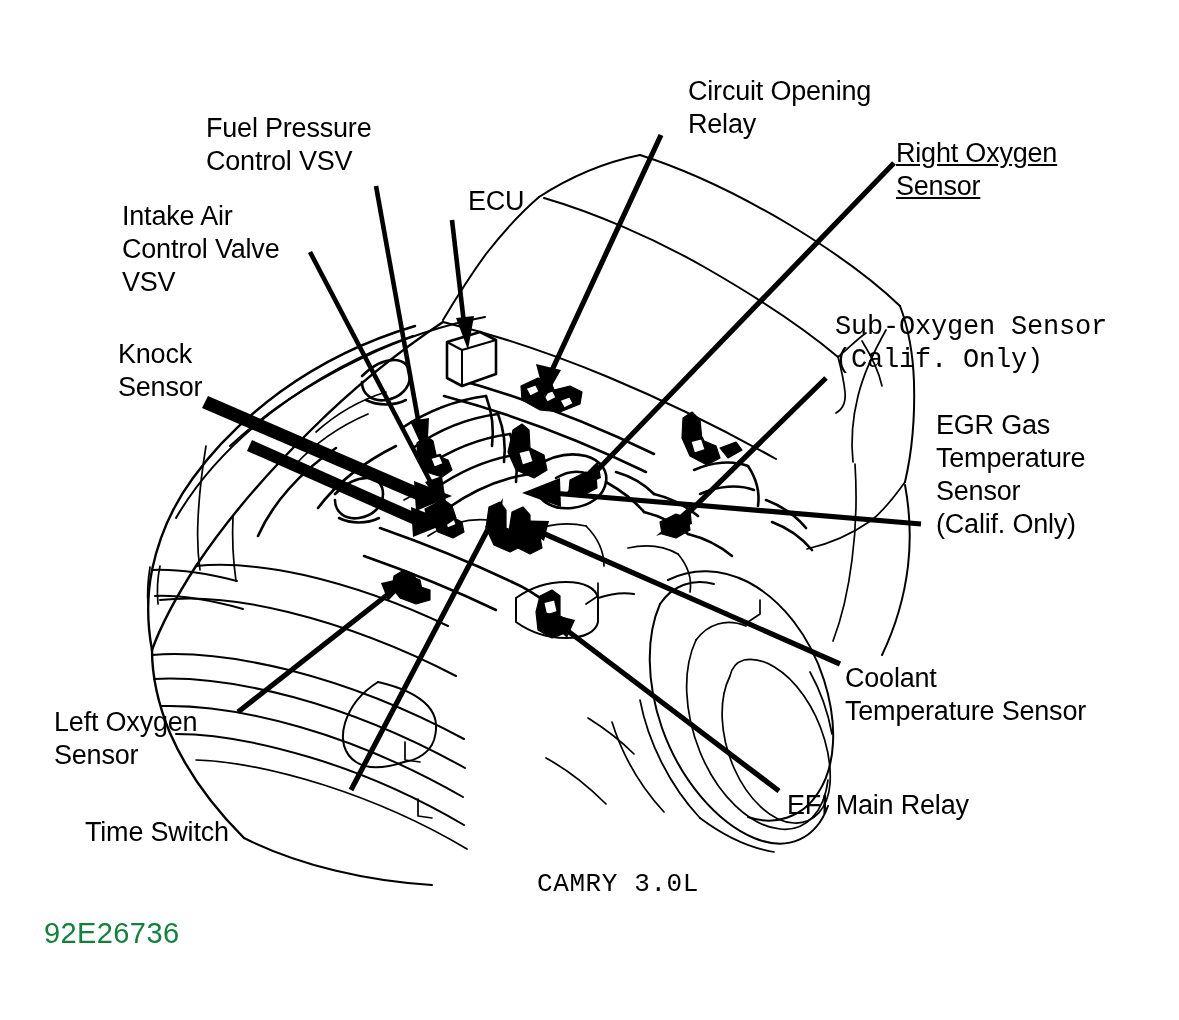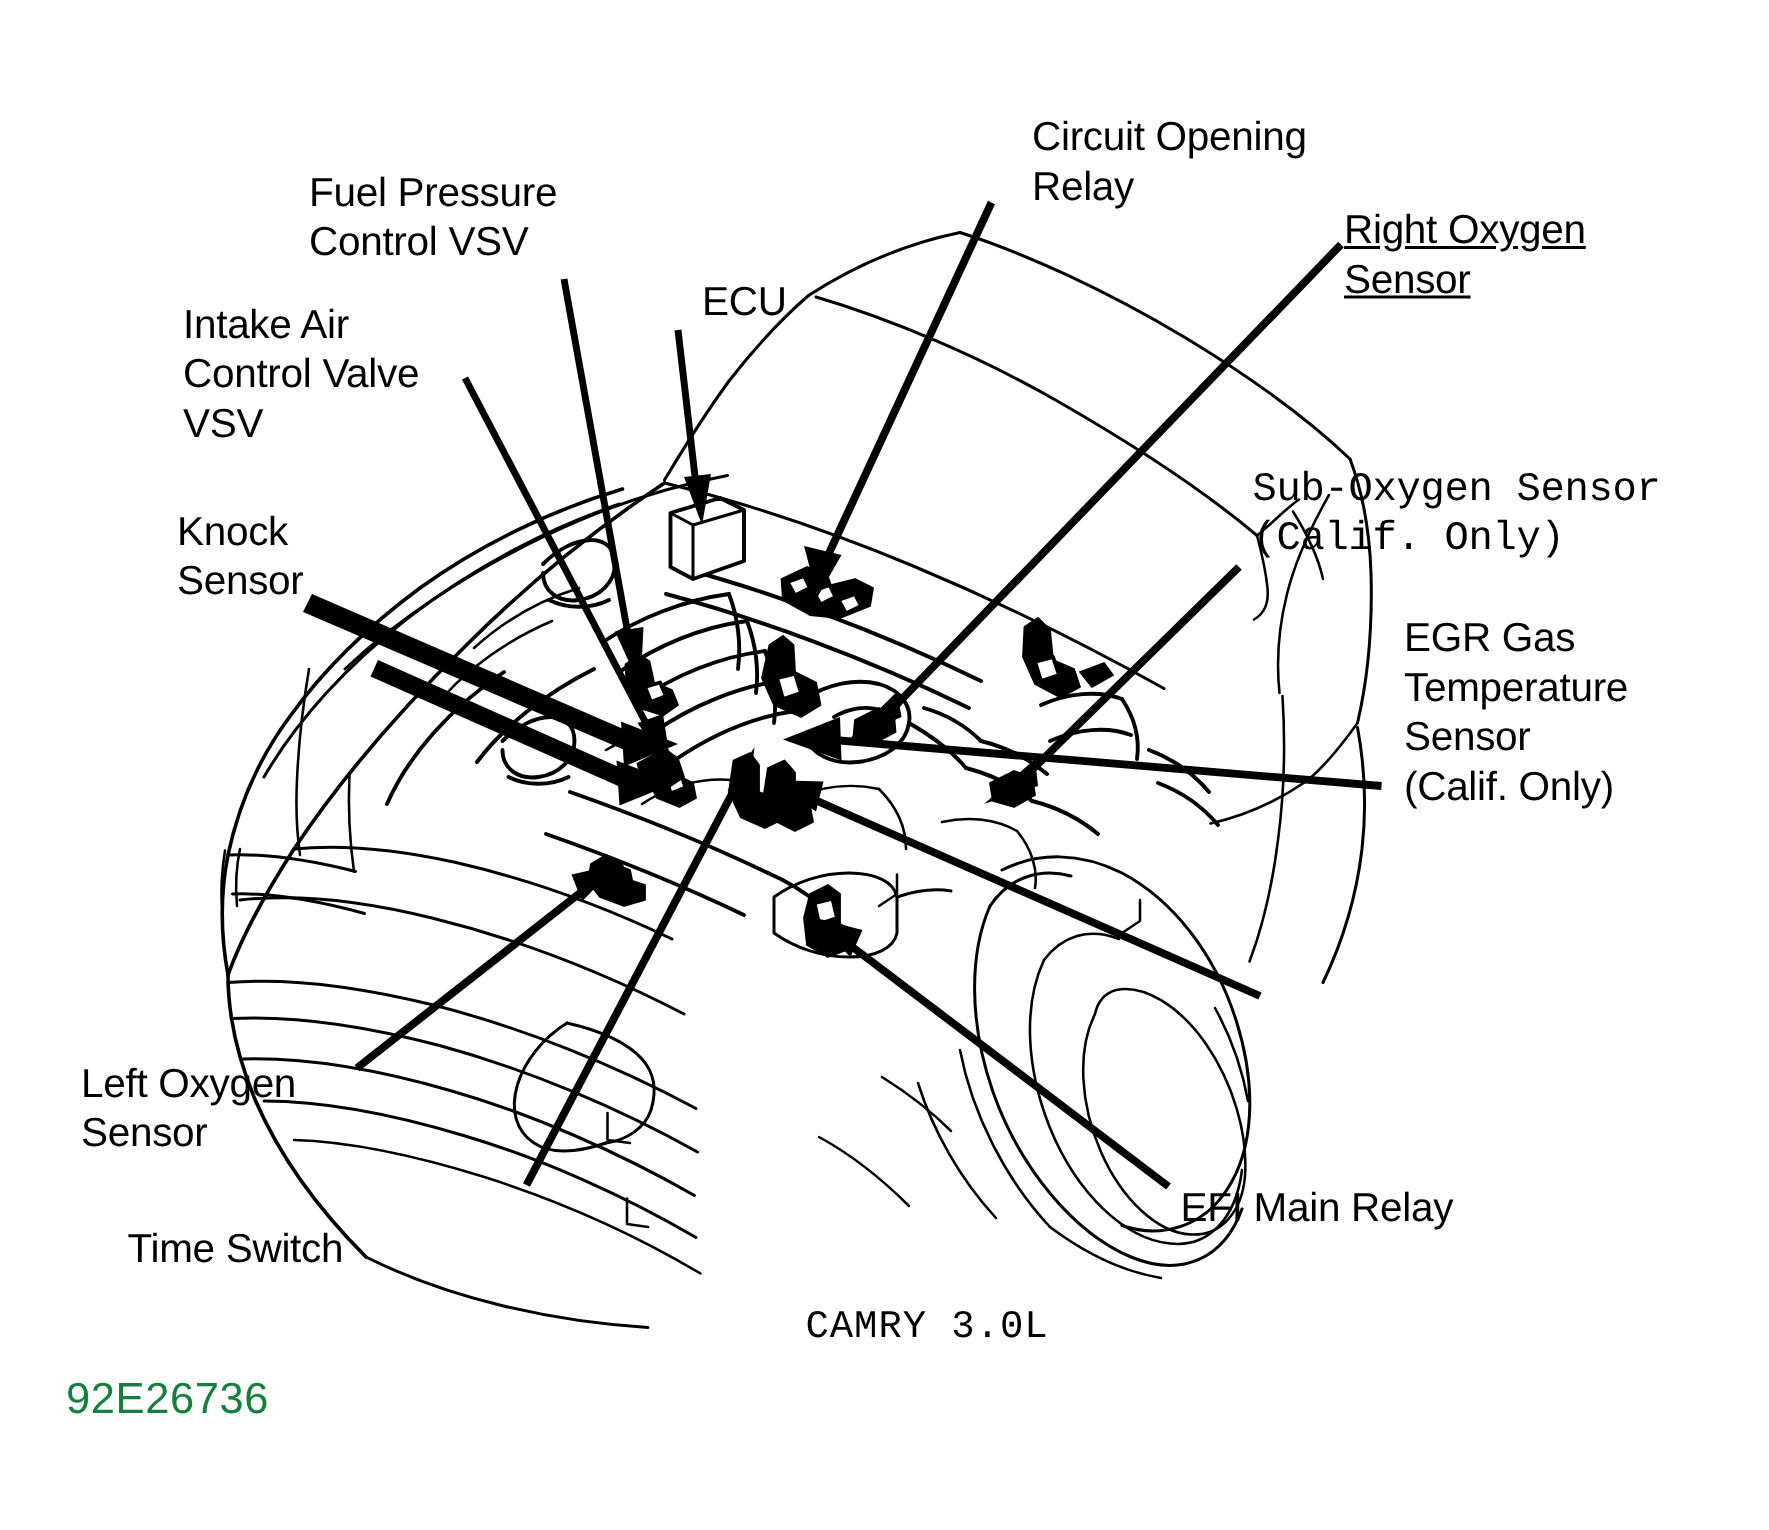--- a/index.html
+++ b/index.html
@@ -383,20 +383,21 @@
   <div class="label" style="left:468px; top:185px;"><span>ECU</span></div>
 
   <div class="label" style="left:122px; top:200px;"><span>Intake Air</span><br><span>Control Valve</span><br><span>VSV</span></div>
 
   <div class="label" style="left:835px; top:311px;font-family:Liberation Mono, monospace;"><span>Sub-Oxygen Sensor</span><br><span>(Calif. Only)</span></div>
 
   <div class="label" style="left:118px; top:338px;"><span>Knock</span><br><span>Sensor</span></div>
 
   <div class="label" style="left:936px; top:409px;"><span>EGR Gas</span><br><span>Temperature</span><br><span>Sensor</span><br><span>(Calif. Only)</span></div>
 
+  <div class="label" style="left:845px; top:662px;"><span>Coolant</span><br><span>Temperature Sensor</span></div>
 
   <div class="label" style="left:54px; top:706px;"><span>Left Oxygen</span><br><span>Sensor</span></div>
 
   <div class="label" style="left:787px; top:789px;"><span>EFI Main Relay</span></div>
 
   <div class="label" style="left:85px; top:783px;"><br><span>Time Switch</span></div>
 
   <div class="caption-model" style="left:537px; top:869px;">CAMRY 3.0L</div>
   <div class="caption-code" style="left:44px; top:917px;">92E26736</div>
 

